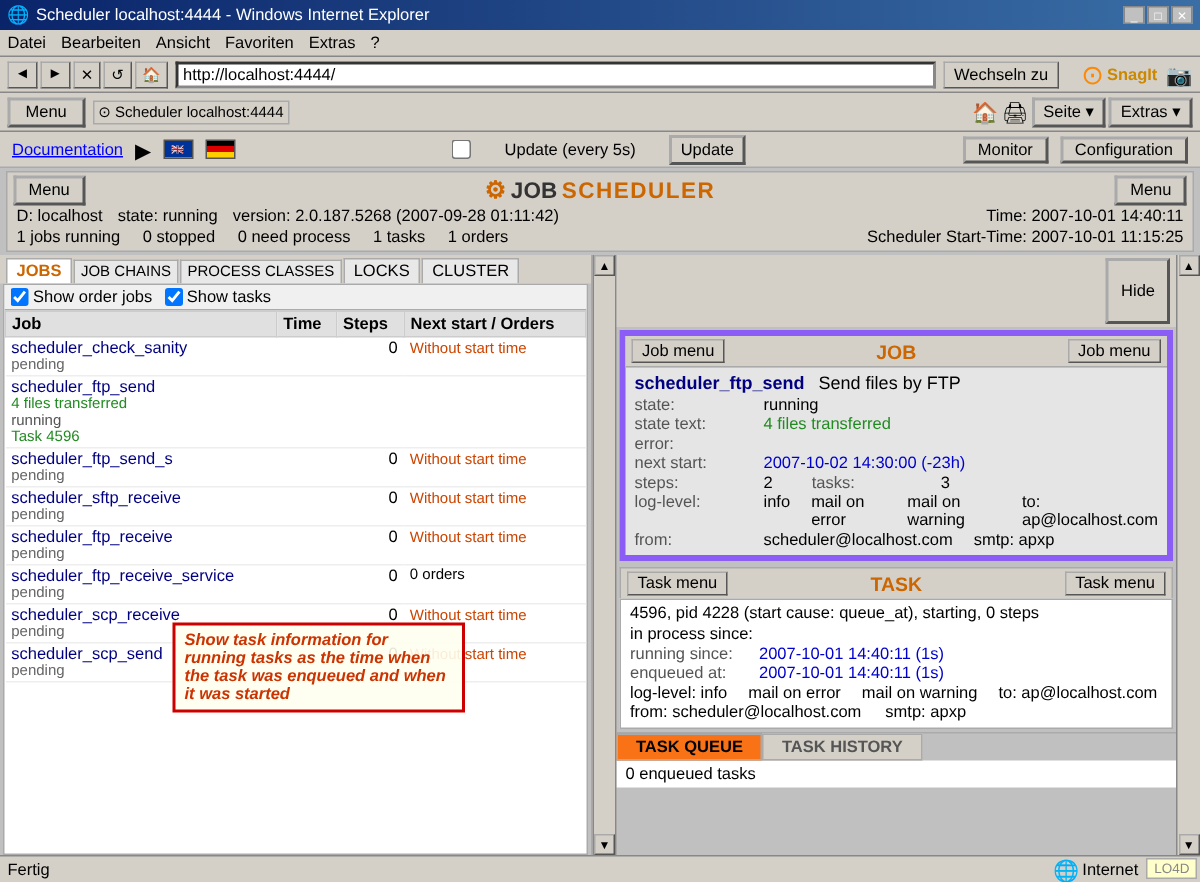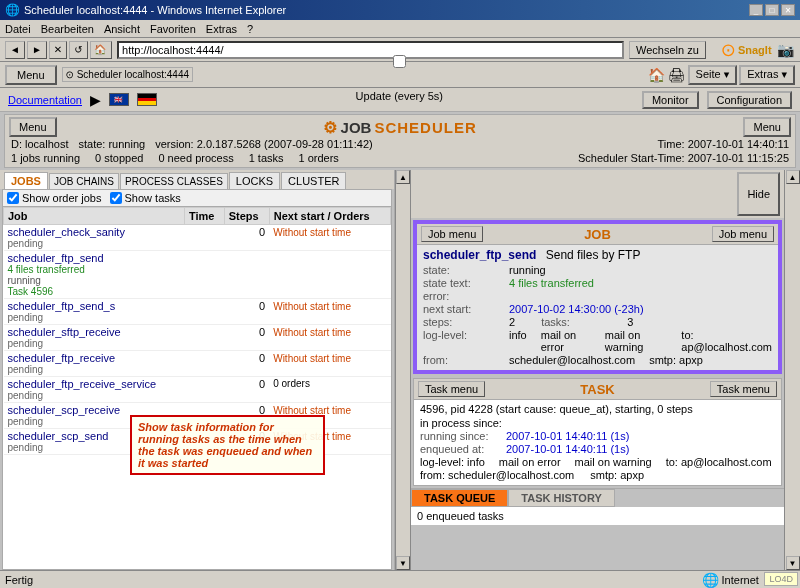--- a/index.html
+++ b/index.html
@@ -22,21 +22,21 @@
     .go-btn { background: #d4d0c8; border: 1px outset #aaa; padding: 1px 6px; font-size: 11px; height: 18px; }
 
     
     .tab-row { background: #d4d0c8; border-bottom: 1px solid #888; padding: 2px 5px; display: flex; align-items: center; gap: 5px; height: 26px; }
 
     
     .btn { background: #d4d0c8; border: 2px outset #aaa; padding: 1px 6px; font-size: 11px; cursor: pointer; height: 20px; }
 
     
     .doc-bar { background: #d4d0c8; padding: 3px 8px; display: flex; align-items: center; gap: 8px; border-bottom: 1px solid #aaa; height: 24px; }
-    .update-area { margin-left: auto; display: flex; align-items: center; gap: 22px; flex-direction: column; }
+    .update-area { margin-left: auto; display: flex; align-items: center; gap: 22px; }
     .monitor-btn { background: #d4d0c8; border: 2px outset #aaa; padding: 1px 8px; font-size: 11px; cursor: pointer; }
     .config-btn { background: #d4d0c8; border: 2px outset #aaa; padding: 1px 8px; font-size: 11px; cursor: pointer; }
 
     
     .split-layout { display: flex; flex: 1; height: 380px; }
     .left-panel { width: 395px; border-right: 1px solid #aaa; display: flex; flex-direction: column; overflow: hidden; }
     .right-panel { flex: 1; display: flex; flex-direction: column; overflow: hidden; }
 
     
     .job-tabs { display: flex; align-items: flex-end; padding: 2px 4px 0; background: #d4d0c8; }
@@ -316,21 +316,21 @@
               </td>
               <td></td>
               <td style="text-align:right;">0</td>
               <td><span class="no-start">Without start time</span></td>
             </tr>
           </tbody>
         </table>
       </div>
 
       <div style="position:relative;height:0;overflow:visible;">
-        <div style="position:absolute;top:-155px;left:130px;border:2px solid #cc0000;padding:4px 6px;font-size:11px;color:#cc3300;font-weight:bold;font-style:italic;width:195px;background:rgba(255,255,240,0.9);z-index:10;">
+        <div style="position:absolute;top:-155px;left:115px;border:2px solid #cc0000;padding:4px 6px;font-size:11px;color:#cc3300;font-weight:bold;font-style:italic;width:195px;background:rgba(255,255,240,0.9);z-index:10;">
           <span>Show task information for running tasks as the time when the task was enqueued and when it was started</span>
         </div>
       </div>
     </div>
 
     <div style="width:16px;background:#d4d0c8;border-left:1px solid #888;border-right:1px solid #888;display:flex;flex-direction:column;align-items:center;">
       <div style="background:#d4d0c8;border:1px outset #aaa;width:14px;height:14px;display:flex;align-items:center;justify-content:center;font-size:8px;cursor:pointer;">▲</div>
       <div style="flex:1;background:#d4d0c8;width:14px;"></div>
       <div style="background:#d4d0c8;border:1px outset #aaa;width:14px;height:14px;display:flex;align-items:center;justify-content:center;font-size:8px;cursor:pointer;">▼</div>
     </div>

